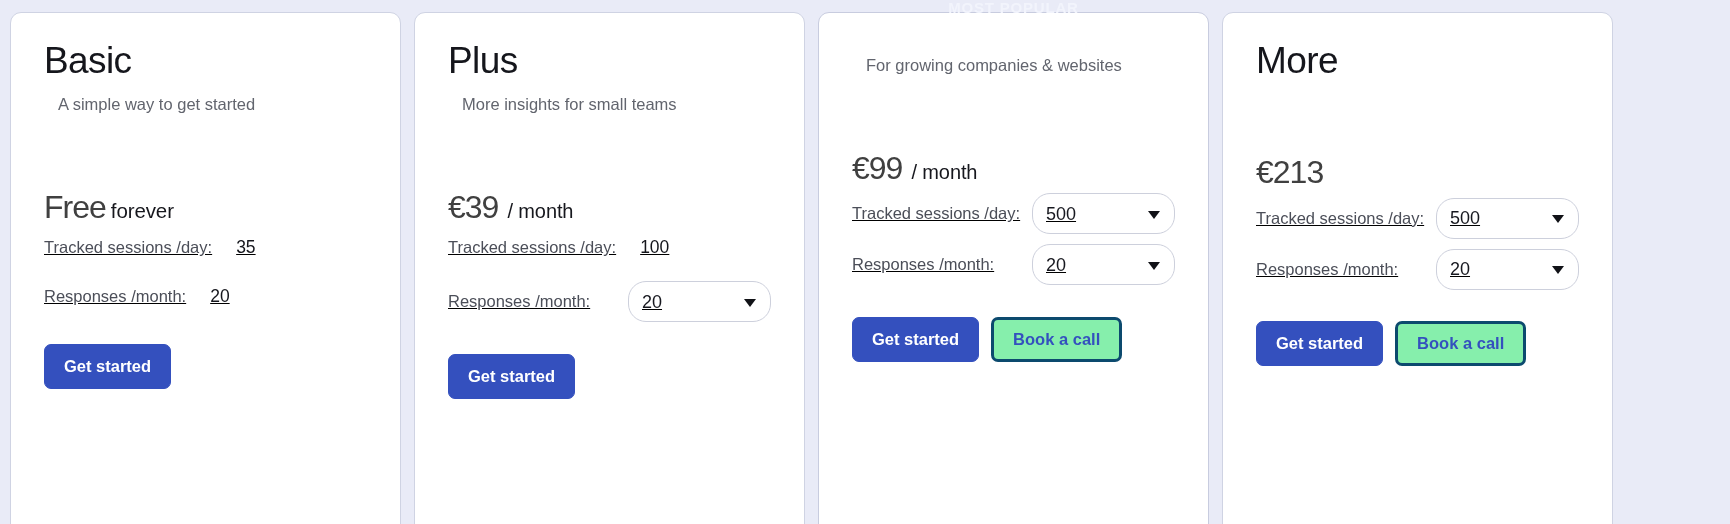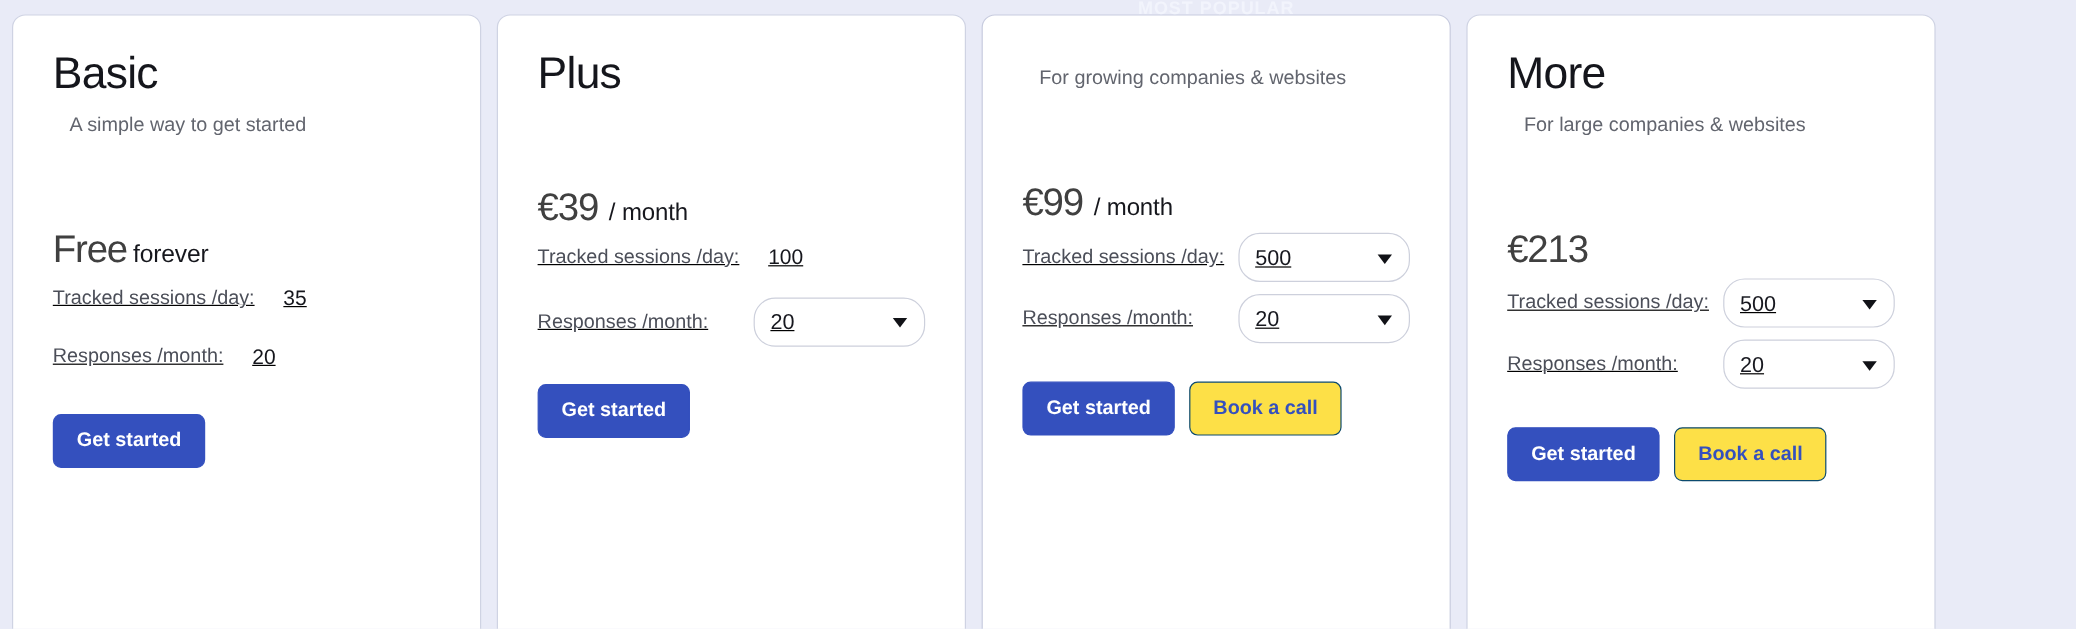--- a/index.html
+++ b/index.html
@@ -171,23 +171,23 @@
     padding: 0 19px;
     white-space: nowrap;
     cursor: pointer;
   }
   .btn-primary {
     background: #3450be;
     color: #ffffff;
     border: 1px solid #3450be;
   }
   .btn-secondary {
-    background: #fde047;
+    background: #86efac;
     color: #3450be;
-    border: 1px solid #0c4a6e;
+    border: 3px solid #0c4a6e;
   }
 </style>
 </head>
 <body>
 
 <div id="pricing-grid">
     <div class="plan-card">
       <div class="plan-name">Basic</div>
       <div class="plan-tagline">A simple way to get started</div>
       <div class="price-row">
@@ -203,20 +203,21 @@
           <span class="spec-label">Responses /month:</span>
           <span class="spec-static-value">20</span>
         </div>
       </div>
       <div class="actions">
         <button class="btn btn-primary">Get started</button>
       </div>
     </div>
     <div class="plan-card">
       <div class="plan-name">Plus</div>
+      <div class="plan-tagline">More insights for small teams</div>
       <div class="price-row">
         <span class="price-amount">€39</span>
         <span class="price-period">/ month</span>
       </div>
       <div class="spec-list">
         <div class="spec-row">
           <span class="spec-label">Tracked sessions /day:</span>
           <span class="spec-static-value">100</span>
         </div>
         <div class="spec-row has-control">
@@ -254,21 +255,20 @@
           </div>
         </div>
       </div>
       <div class="actions">
         <button class="btn btn-primary">Get started</button>
         <button class="btn btn-secondary">Book a call</button>
       </div>
     </div>
     <div class="plan-card">
       <div class="plan-name">More</div>
-      <div class="plan-tagline">For large companies &amp; websites</div>
       <div class="price-row">
         <span class="price-amount">€213</span>
       </div>
       <div class="spec-list">
         <div class="spec-row has-control">
           <span class="spec-label">Tracked sessions /day:</span>
           <div class="spec-select">
             <span class="select-value">500</span>
             <span class="chevron-down"></span>
           </div>

